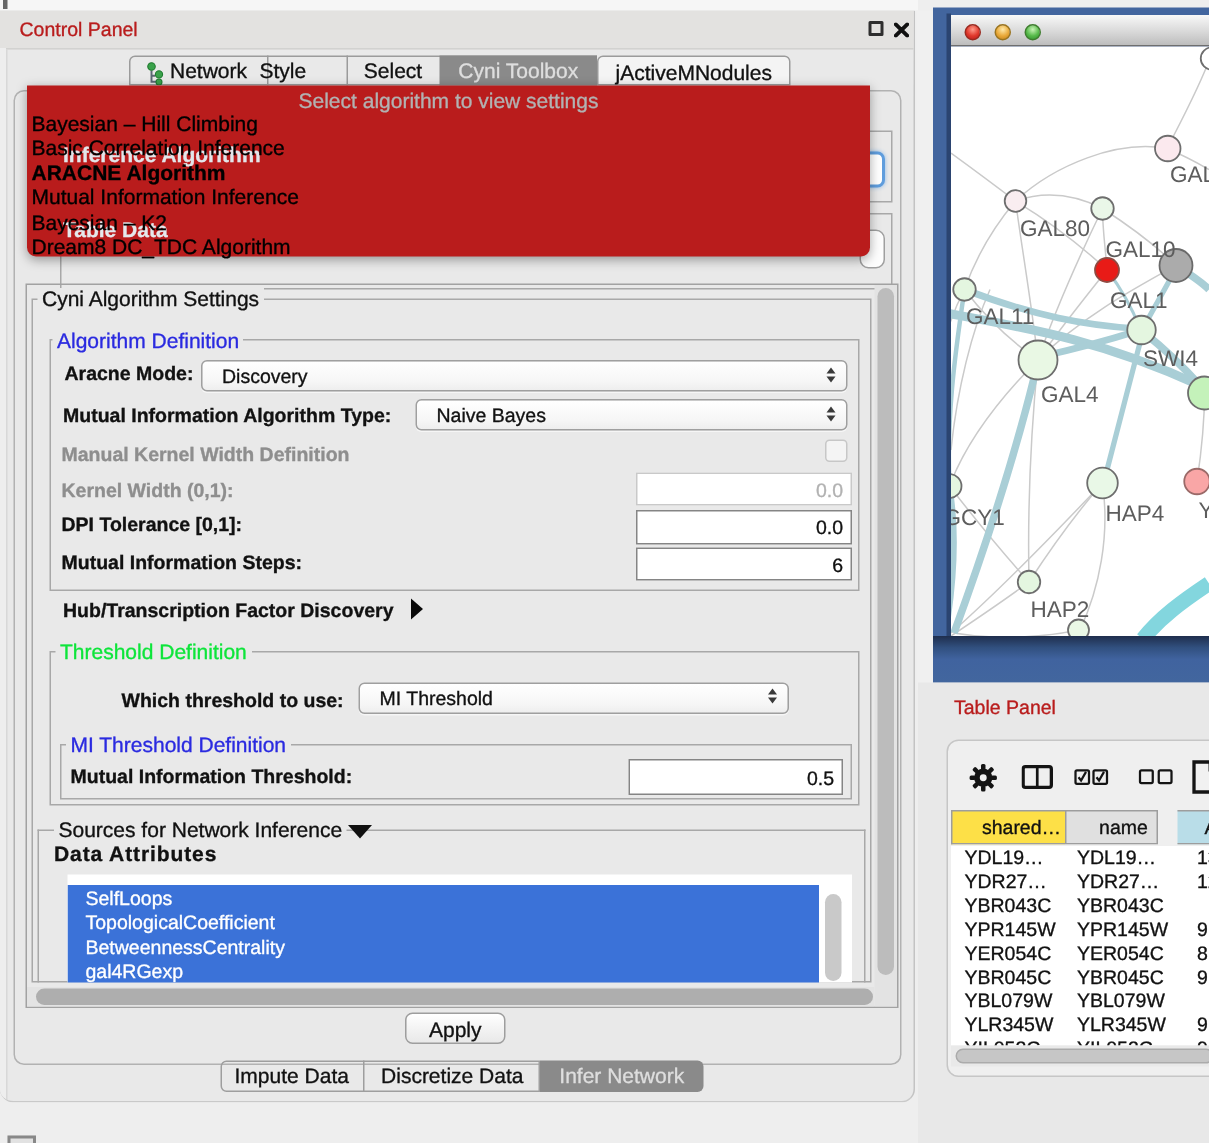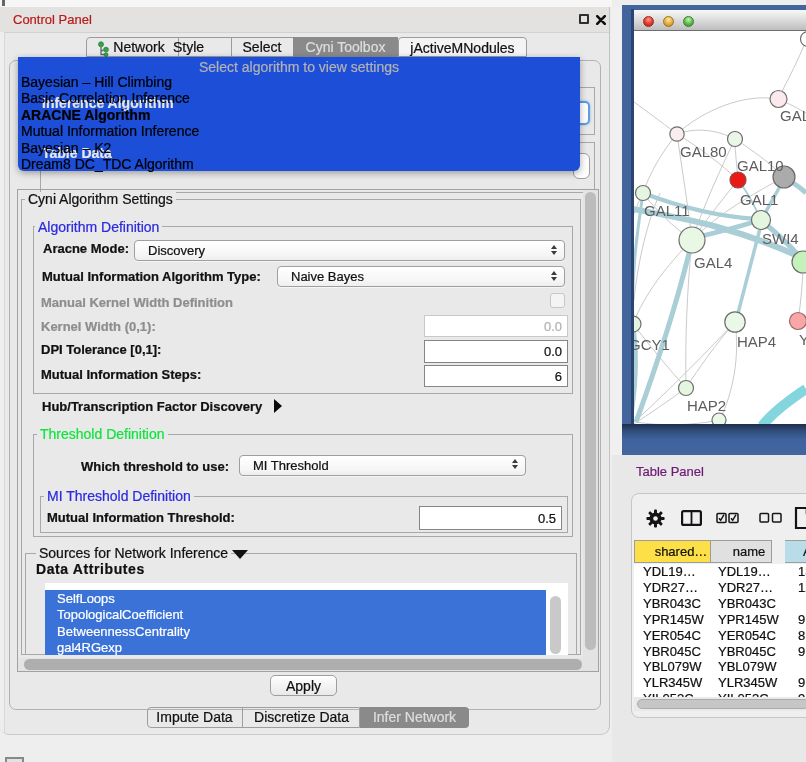--- a/index.html
+++ b/index.html
@@ -127,21 +127,21 @@
   <div class="a" style="left:270px;top:668px;width:67px;height:21px;background:linear-gradient(#ffffff,#f1f1f1 60%,#e9e9e9);border:1px solid #9e9e9e;border-radius:5px;text-align:center;line-height:20px;font-size:14px">Apply</div>
 
   <div class="a" id="btabs" style="left:147px;top:700px;height:21px;font-size:14px">
     <div class="a" style="left:0;top:0;width:213px;height:21px;border:1px solid #9e9e9e;border-radius:4px 0 0 4px"></div>
     <div class="a" style="left:95px;top:0;width:1px;height:21px;background:#9e9e9e"></div>
     <div class="a" style="left:0;top:0;width:95px;height:21px;line-height:21px;text-align:center">Impute Data</div>
     <div class="a" style="left:96px;top:0;width:117px;height:21px;line-height:21px;text-align:center">Discretize Data</div>
     <div class="a" style="left:213px;top:0;width:109px;height:21px;line-height:21px;text-align:center;background:#8a8a8a;color:#dedede;border-radius:0 4px 4px 0">Infer Network</div>
   </div>
 
-  <div class="a" style="left:18px;top:50px;width:562px;height:114px;background:#1d4ed8;border-radius:0 0 6px 6px;box-shadow:0 2px 7px rgba(0,0,0,.35)">
+  <div class="a" style="left:18px;top:50px;width:562px;height:114px;background:#b91c1c;border-radius:0 0 6px 6px;box-shadow:0 2px 7px rgba(0,0,0,.35)">
     <div class="a" style="left:0;top:2px;width:562px;text-align:center;color:#b2b2b2;font-size:14px">Select algorithm to view settings</div>
     <div class="a" style="left:24px;top:38px;color:#e2e6ea;font-size:14px;font-weight:bold">Inference Algorithm</div>
     <div class="a" style="left:24px;top:88px;color:#e5e9ec;font-size:14px;font-weight:bold">Table Data</div>
     <div class="a" style="left:3px;top:17px;line-height:16.4px;color:#000;font-size:14px">Bayesian – Hill Climbing<br>Basic Correlation Inference<br><span class="b">ARACNE Algorithm</span><br>Mutual Information Inference<br>Bayesian – K2<br>Dream8 DC_TDC Algorithm</div>
   </div>
 </div>
 
 <div class="a" style="left:5px;top:757px;width:19px;height:10px;background:#e2e2e2;border:2px solid #888"></div>
 
 <div class="a" style="left:611px;top:7px;width:11px;height:453px;background:#f0f0f0"></div>
@@ -225,21 +225,21 @@
     <text x="694" y="268">GAL4</text>
     <text x="629" y="350">GCY1</text>
     <text x="737" y="347">HAP4</text>
     <text x="799" y="345">Y</text>
     <text x="687" y="411">HAP2</text>
   </g>
 </svg>
 </div>
 
 <div class="a" style="left:612px;top:455px;width:194px;height:307px;background:#e8e8e8"></div>
-<div class="a" style="left:636px;top:464px;color:#701a75">Table Panel</div>
+<div class="a" style="left:636px;top:464px;color:#b91c1c">Table Panel</div>
 <div class="a" style="left:631px;top:493px;width:200px;height:225px;background:#efefef;border:1px solid #c6c6c6;border-radius:8px"></div>
 
 <svg class="a" style="left:646px;top:509px" width="19" height="19" viewBox="0 0 19 19">
     <g fill="#141414">
       <circle cx="9.5" cy="9.5" r="6.1"></circle>
       <g>
         <rect x="8" y="0.4" width="3" height="4" rx="1"></rect>
         <rect x="8" y="14.6" width="3" height="4" rx="1"></rect>
       </g>
       <g transform="rotate(45 9.5 9.5)">

